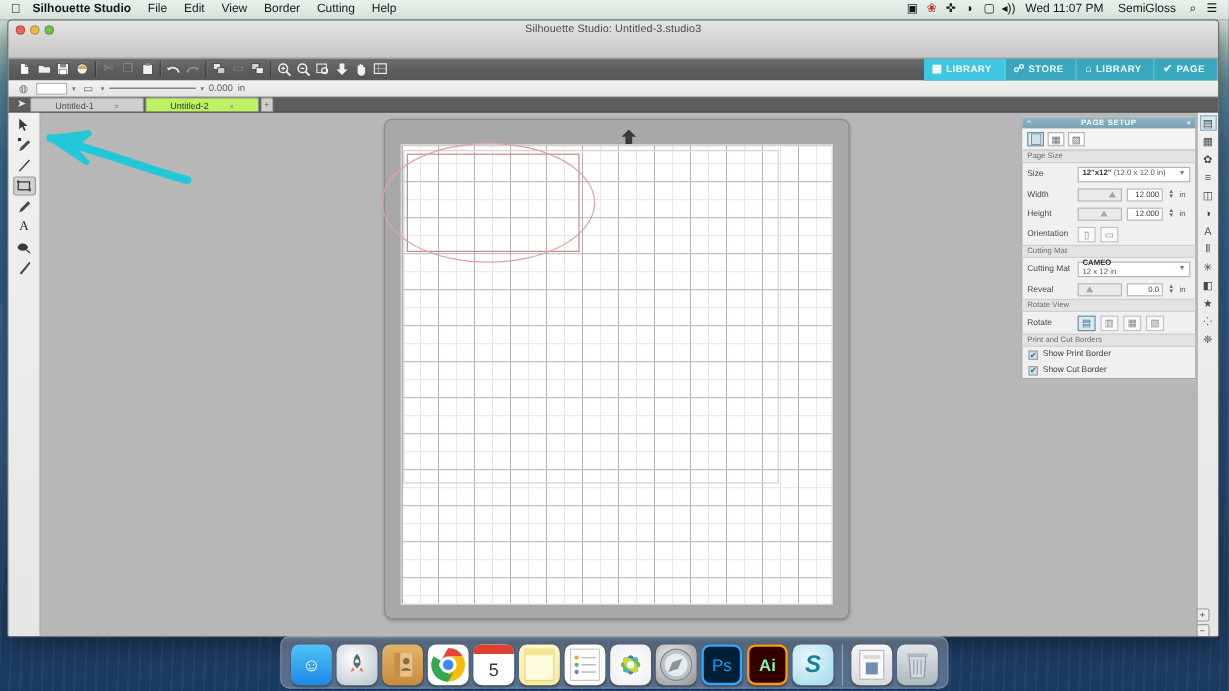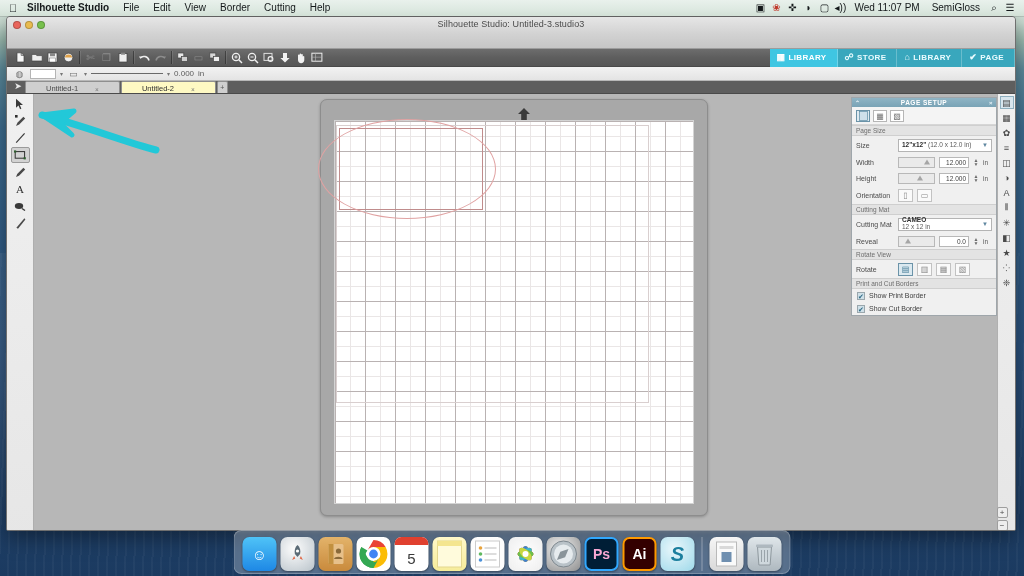--- a/index.html
+++ b/index.html
@@ -113,21 +113,21 @@
   #doctabs {
     height:13px; display:flex; align-items:flex-end;
     background:#5e5e5e; border-bottom:1px solid #4a4a4a; padding-left:4px;
   }
   .dt-cursor { width:14px; color:#e8e8e8; font-size:9px; line-height:13px; text-align:center; }
   .dtab {
     display:flex; align-items:flex-end; gap:17px; height:12px; padding:0 20px;
     font-size:7.5px; color:#4a4a4a; background:#cfcfcf;
     border:1px solid #8f8f8f; border-bottom:none; border-radius:2px 2px 0 0; margin-right:1px;
   }
-  .dtab.active { background:#fef9c3; color:#2f2f2f; }
+  .dtab.active { background:#bef264; color:#2f2f2f; }
   .dtab .x { font-size:6.5px; color:#777; }
   .dtab-add { width:11px; height:12px; background:#cfcfcf; border:1px solid #8f8f8f; border-bottom:none;
     font-size:7px; color:#555; display:flex; align-items:center; justify-content:center; border-radius:2px 2px 0 0; }
 
   
   #wbody { position:relative; height:455px; background:#b7b7b7; }
 
   
   #leftrail {
     position:absolute; left:0; top:0; width:27px; bottom:0;
@@ -281,22 +281,22 @@
   .d-launch { background:radial-gradient(circle at 40% 35%,#fdfdfd,#b9c3ca); color:#5c6b75; }
   .d-contacts { background:linear-gradient(180deg,#e3b36a,#c98a3c); }
   .d-chrome { background:#fff; }
   .d-calendar { background:#fff; color:#333; flex-direction:column; gap:0; }
   .d-calendar .cal-top { width:100%; height:8px; background:#e0402f; }
   .d-calendar .cal-num { flex:1; display:flex; align-items:center; justify-content:center; font-size:15px; color:#3a3a3a; }
   .d-notes { background:linear-gradient(180deg,#fff8c9,#f6ec9a); }
   .d-reminders { background:#fdfdfd; }
   .d-photos { background:radial-gradient(circle at 50% 50%,#fff,#eee); }
   .d-safari { background:radial-gradient(circle at 40% 35%,#f3f3f3,#8e8e8e); color:#4a4a4a; }
-  .d-ps { background:#001e36; color:#f9a8d4; font-size:14px; font-weight:bold; border:2px solid #31a8ff; }
-  .d-ai { background:#330000; color:#ffffff; font-size:14px; font-weight:bold; border:2px solid #ff9a00; }
+  .d-ps { background:#001e36; color:#0ea5e9; font-size:14px; font-weight:normal; border:2px solid #31a8ff; }
+  .d-ai { background:#330000; color:#86efac; font-size:14px; font-weight:bold; border:2px solid #ff9a00; }
   .d-silhouette { background:radial-gradient(circle at 40% 35%,#eaf7fb,#9ed9ea); color:#1b7f9e; font-size:20px; font-weight:bold; font-style:italic; }
   .d-doc { background:linear-gradient(180deg,#f6f6f6,#d9d9d9); color:#6d6d6d; font-size:13px; }
   .d-trash { background:linear-gradient(180deg,#dfe6ea,#aeb8bf); color:#5b6166; font-size:15px; }
 </style>
 </head>
 <body>
 
 <div id="desktop"></div>
 
 <div id="menubar">

